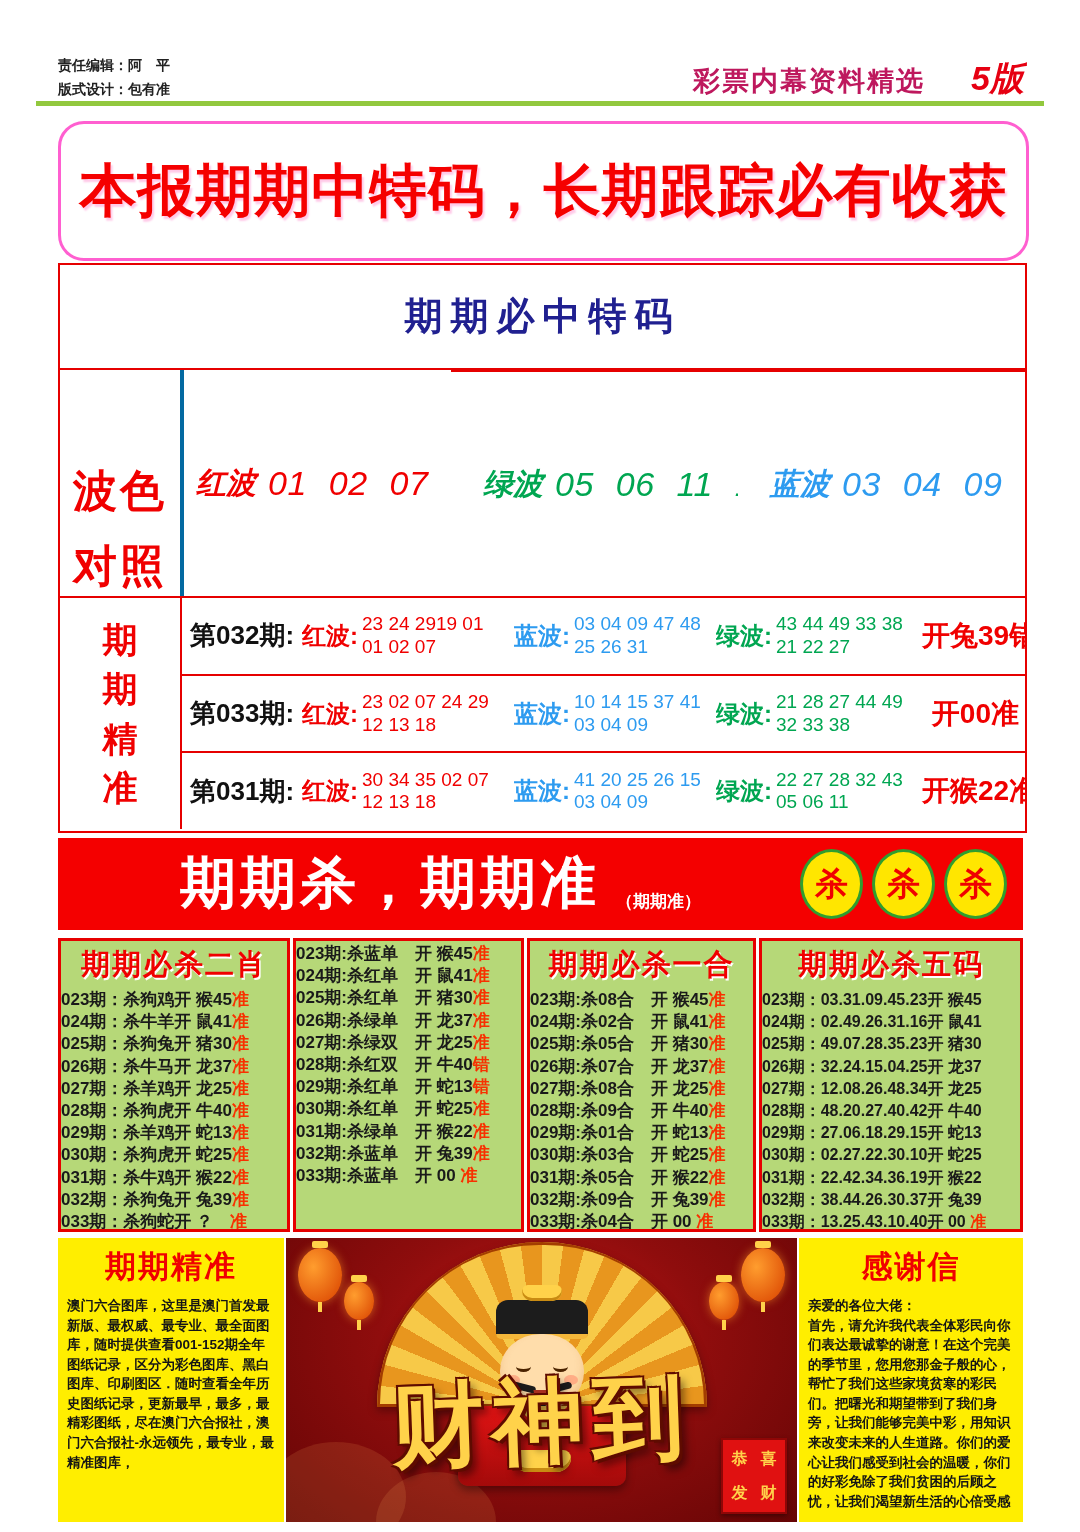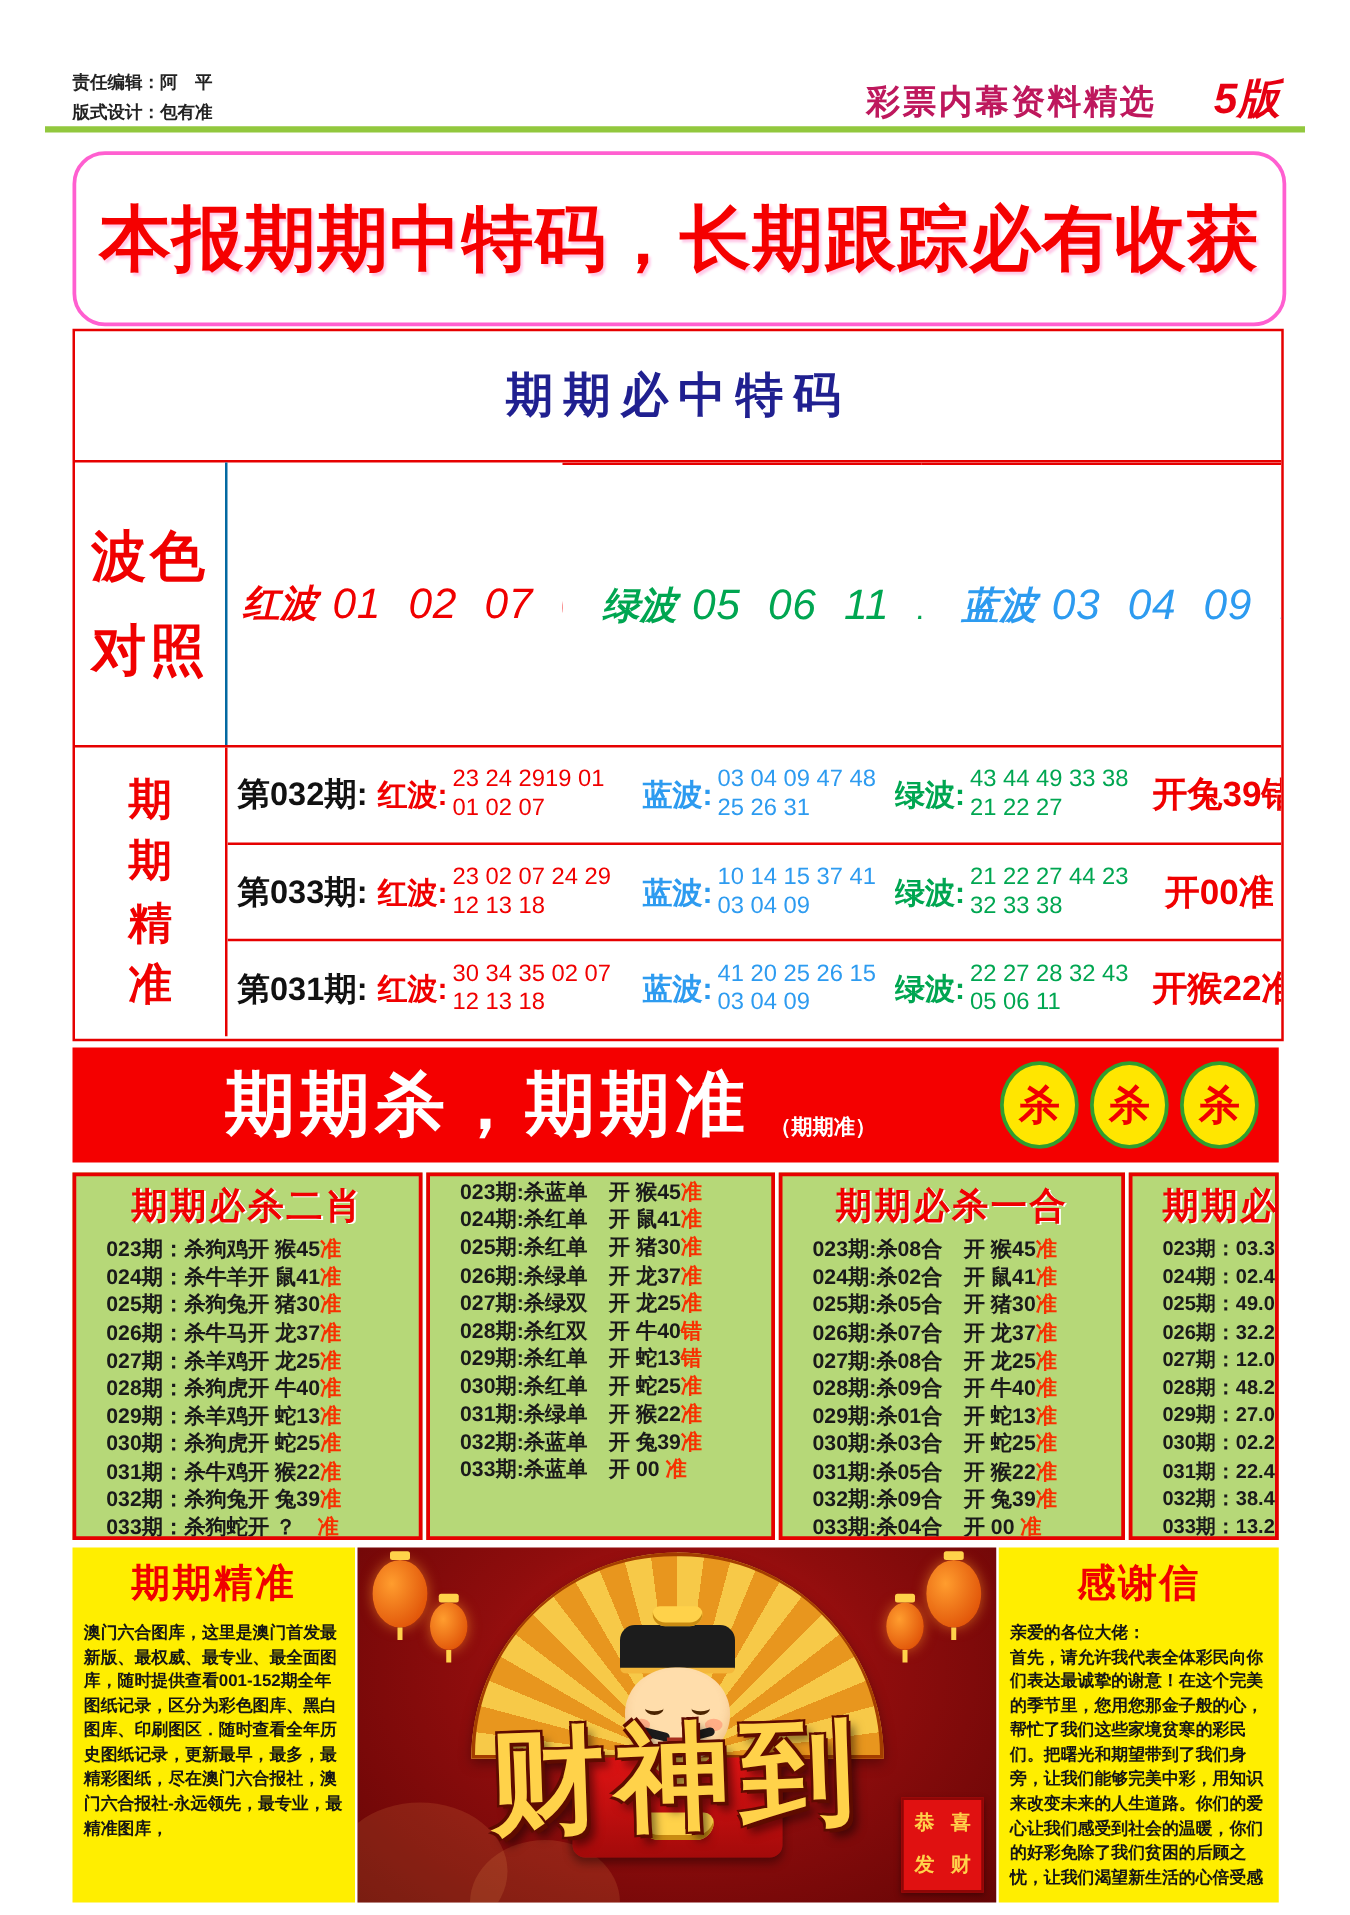--- a/index.html
+++ b/index.html
@@ -15,21 +15,21 @@
   .green-rule{position:absolute;left:36px;top:101px;width:1008px;height:5px;background:#92c83e;}
 
   
   .banner{position:absolute;left:58px;top:121px;width:965px;height:134px;border:3px solid #ff5fd0;border-radius:26px;background:#fff;display:flex;align-items:center;justify-content:center;overflow:hidden;}
   .banner-text{font-size:57px;font-weight:900;color:#f50000;letter-spacing:1px;white-space:nowrap;text-shadow:2px 3px 2px #ffc9e8;}
 
   
   .mtable{position:absolute;left:58px;top:263px;width:965px;height:566px;border:2px solid #e60000;background:#fff;}
   .mt-title{height:103px;border-bottom:2px solid #e60000;display:flex;align-items:center;justify-content:center;font-size:38px;font-weight:900;color:#202090;letter-spacing:8px;}
   .wave-block{display:flex;height:226px;border-bottom:2px solid #e60000;}
-  .wave-side{width:120px;border-right:2px solid #0369a1;display:flex;flex-direction:column;align-items:center;justify-content:center;gap:16px;}
+  .wave-side{width:120px;border-right:4px solid #0369a1;display:flex;flex-direction:column;align-items:center;justify-content:flex-end;gap:16px;}
   .wave-side .side-word{font-size:44px;font-weight:900;color:#f00000;letter-spacing:3px;white-space:nowrap;}
   .wave-rows{flex:1;display:flex;flex-direction:row;overflow:hidden;font-style:italic;}
   .wave-row{flex:1;display:flex;align-items:center;padding-left:12px;white-space:nowrap;overflow:hidden;}
   .wave-row + .wave-row{border-top:2px solid #e60000;padding-left:32px;}
   .wave-label{font-size:30px;font-weight:900;margin-right:12px;}
   .wave-nums{font-size:34px;word-spacing:12px;letter-spacing:.5px;}
 
   .p-block{display:flex;height:231px;}
   .p-side{width:120px;border-right:2px solid #e60000;display:flex;flex-direction:column;align-items:center;justify-content:center;gap:4px;}
   .p-side span{font-size:35px;font-weight:900;color:#f00000;line-height:1.3;}
@@ -46,21 +46,21 @@
 
   
   .kbanner{position:absolute;left:58px;top:838px;width:965px;height:92px;background:#f40000;display:flex;align-items:center;}
   .kb-main{color:#fff;font-size:56px;font-weight:900;margin-left:122px;letter-spacing:4px;white-space:nowrap;}
   .kb-sub{color:#fff;font-size:17px;font-weight:bold;margin:34px 0 0 16px;white-space:nowrap;}
   .kb-badges{margin-left:auto;margin-right:16px;display:flex;gap:9px;}
   .badge{width:57px;height:64px;background:#ffe600;border:3px solid #2f9e2f;border-radius:50%;display:flex;align-items:center;justify-content:center;font-size:33px;font-weight:900;color:#f00000;}
 
   
   .kcols{position:absolute;left:58px;top:938px;width:965px;height:294px;display:flex;gap:3px;}
-  .kcol{border:3px solid #e60000;background:#b6d878;padding:2px 24px 3px;display:flex;flex-direction:column;overflow:hidden;}
+  .kcol{border:3px solid #e60000;background:#b6d878;padding:2px 0 3px;display:flex;flex-direction:column;overflow:hidden;}
   .kcol:nth-child(1){width:226px;} .kcol:nth-child(2){width:225px;} .kcol:nth-child(3){width:223px;} .kcol:nth-child(4){flex:1;}
   .ktitle{text-align:center;font-size:29px;font-weight:900;color:#f00000;letter-spacing:2px;margin:2px 0 4px;text-shadow:1.5px 1.5px 0 #fff;white-space:nowrap;}
   .krow{font-size:17px;font-weight:bold;color:#1a1a1a;line-height:22.2px;white-space:nowrap;}
   .kcol:nth-child(4) .krow{font-size:16px;}
   .kres{color:#f83000;}
 
   
   .bottom{position:absolute;left:58px;top:1238px;width:965px;height:284px;display:flex;gap:2px;}
   .ybox{background:#ffee00;padding:4px 9px;overflow:hidden;}
   .ybox.left{width:208px;} .ybox.right{width:206px;}
@@ -184,21 +184,21 @@
             <span class="p-wave p-blue c-blue">
               <span class="p-wlabel">蓝波:</span>
               <span class="p-wnums">
                 <span>10 14 15 37 41</span>
                 <span>03 04 09</span>
               </span>
             </span>
             <span class="p-wave p-green c-green">
               <span class="p-wlabel">绿波:</span>
               <span class="p-wnums">
-                <span>21 22 27 44 23</span>
+                <span>21 28 27 44 49</span>
                 <span>32 33 38</span>
               </span>
             </span>
             <span class="p-result">开00准</span>
           </div>
           <div class="p-row">
             <span class="p-issue">第031期:</span>
             <span class="p-wave p-red c-red">
               <span class="p-wlabel">红波:</span>
               <span class="p-wnums">

